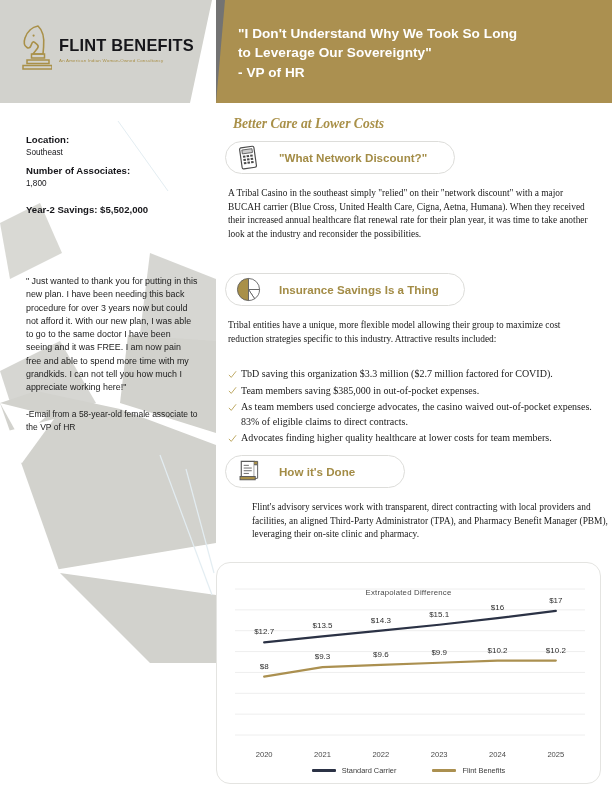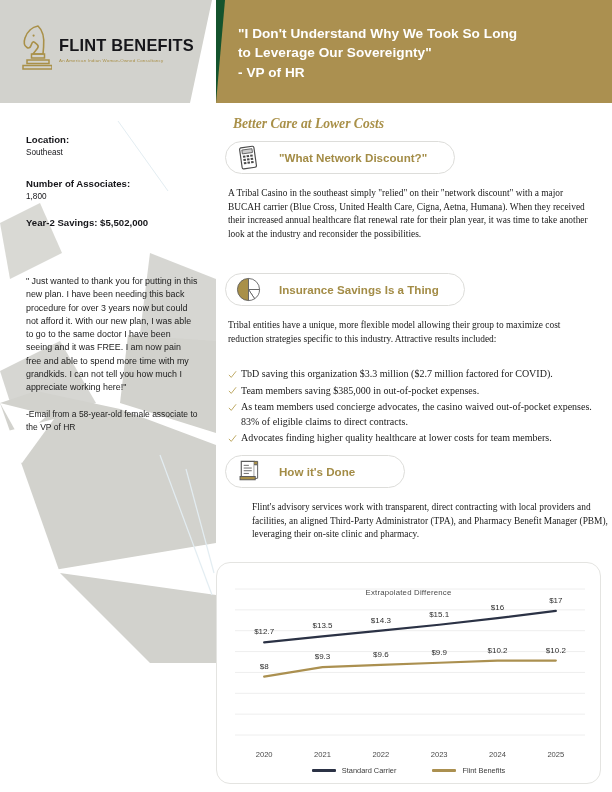--- a/index.html
+++ b/index.html
@@ -12,21 +12,21 @@
     height: 792px;
     font-family: "Liberation Sans", sans-serif;
     overflow: hidden;
     position: relative;
   }
   .page {
     position: absolute;
     inset: 0;
     width: 612px;
     height: 792px;
-    background: #14532d;
+    background: #737373;
     overflow: hidden;
   }
 
   
   .sidebar {
     position: absolute;
     left: 0; top: 0;
     width: 216px;
     height: 792px;
     background: #ffffff;
@@ -89,21 +89,21 @@
   .fact-label {
     font-size: 9.6px;
     font-weight: bold;
     color: #16161a;
     line-height: 1.35;
   }
   .fact-value {
     font-size: 8.2px;
     color: #16161a;
     line-height: 1.4;
-    margin-bottom: 20px;
+    margin-bottom: 7px;
   }
   .fact-value.last { margin-bottom: 0; }
   .savings {
     margin-top: 13px;
   }
   .savings div {
     font-size: 9.6px;
     font-weight: bold;
     color: #16161a;
     line-height: 1.45;

